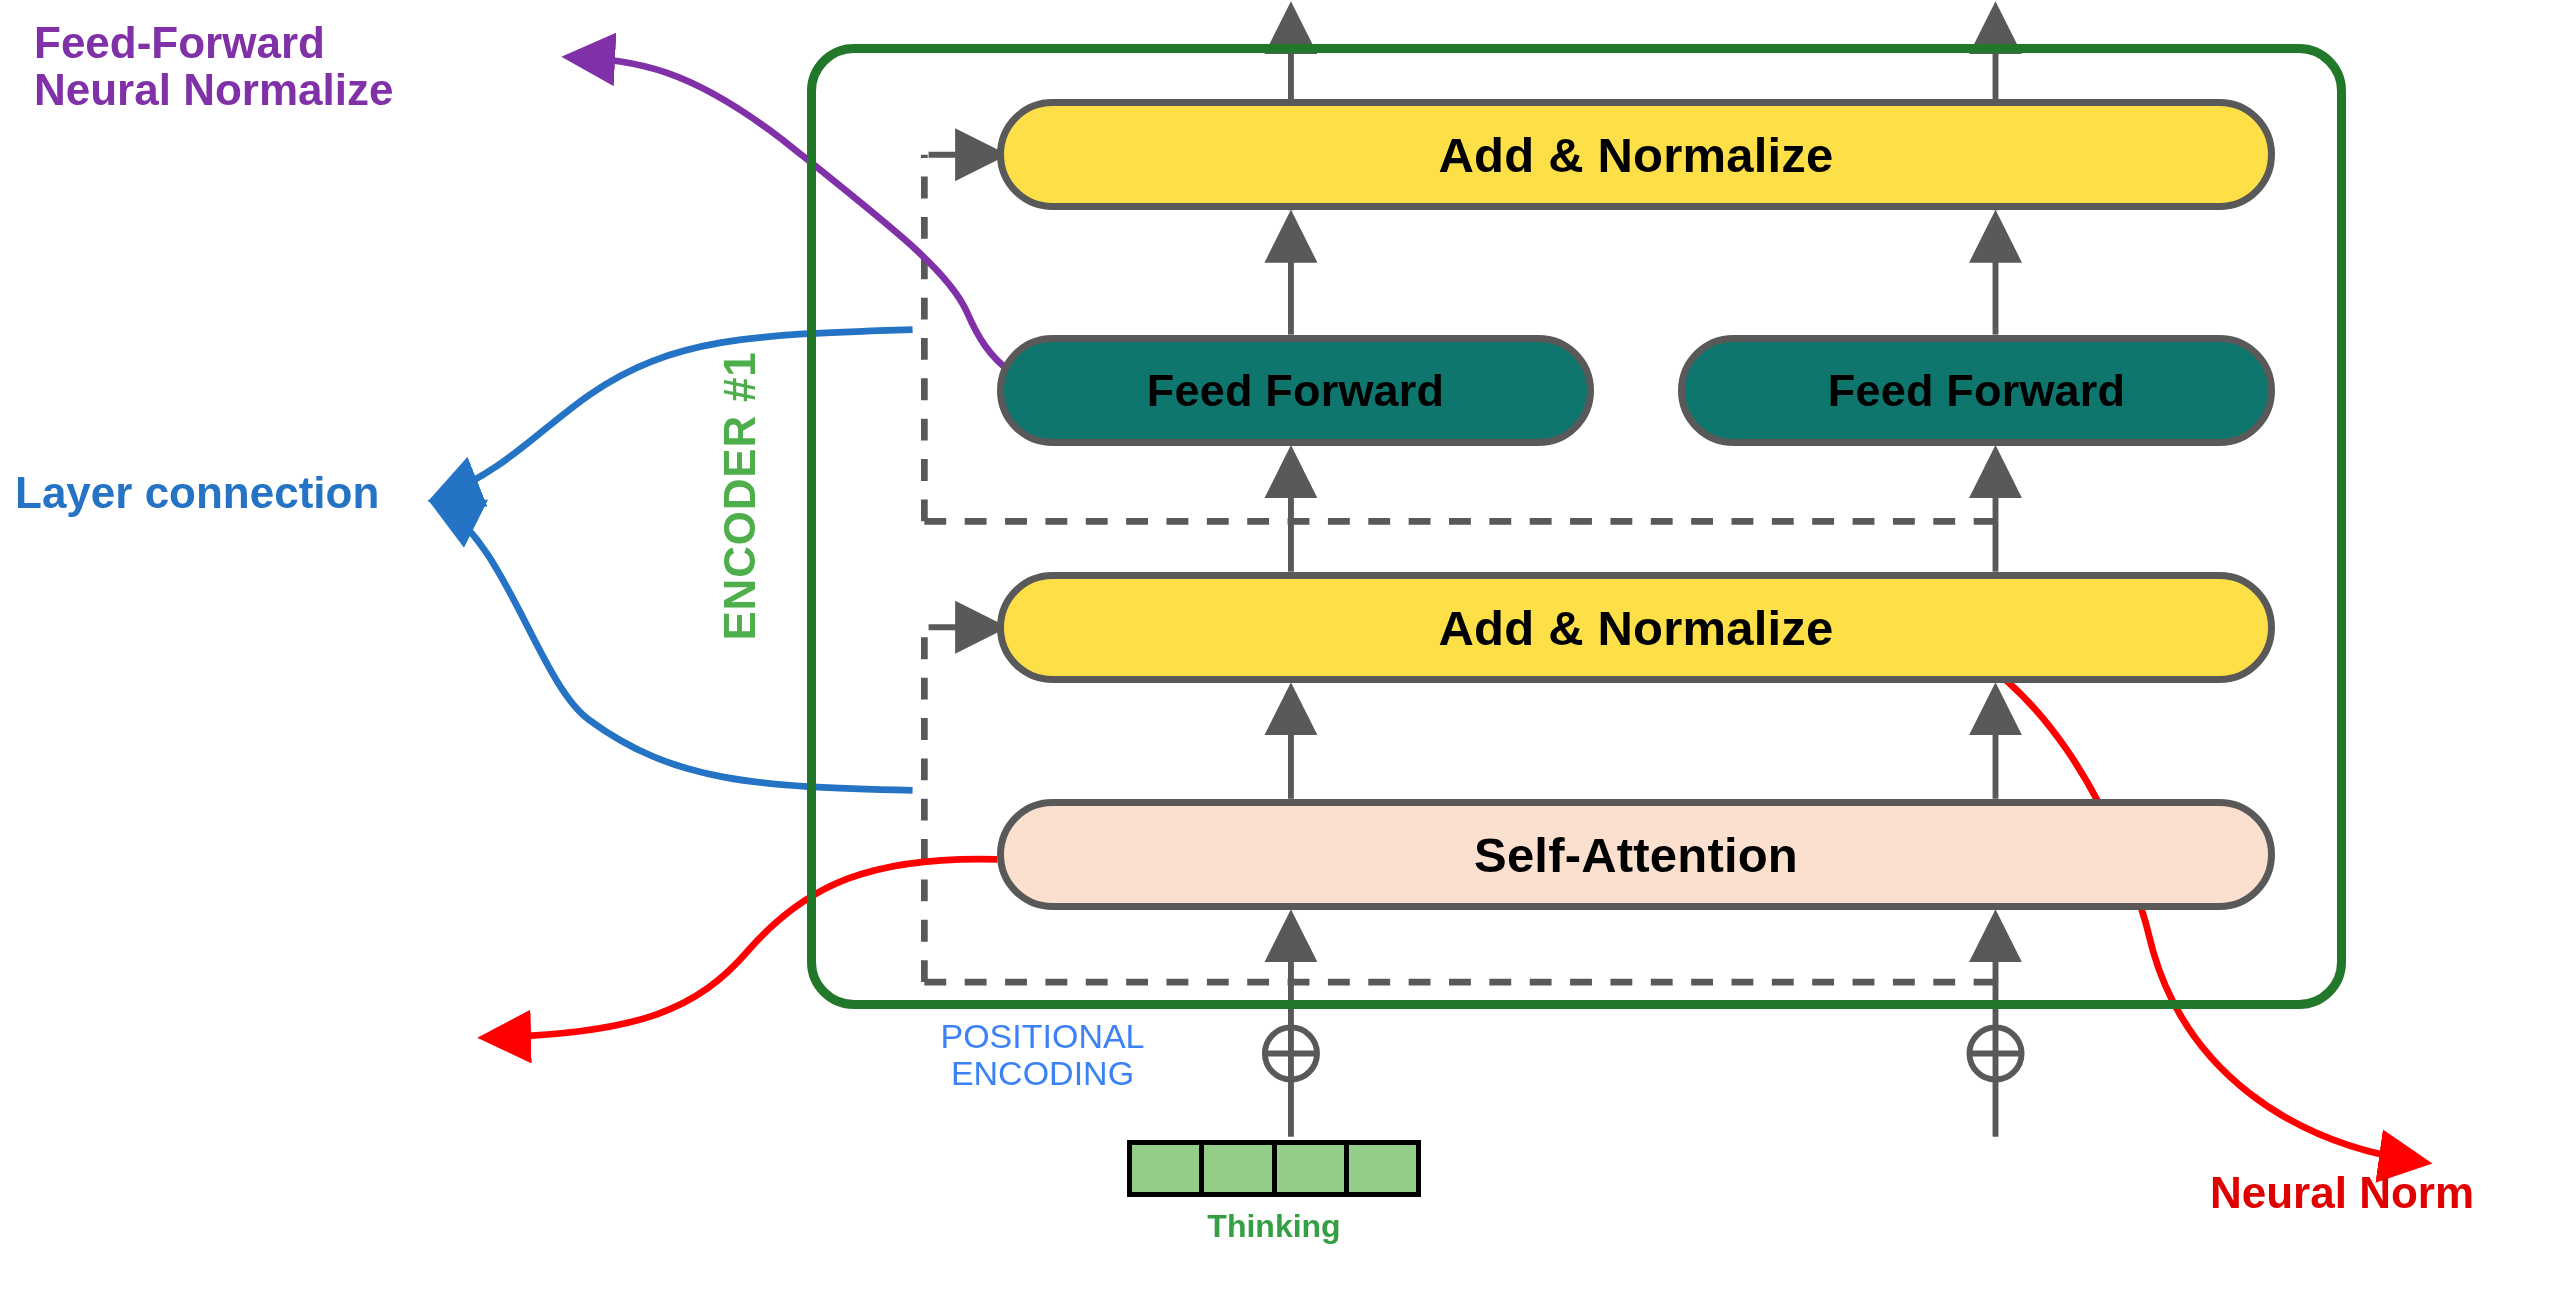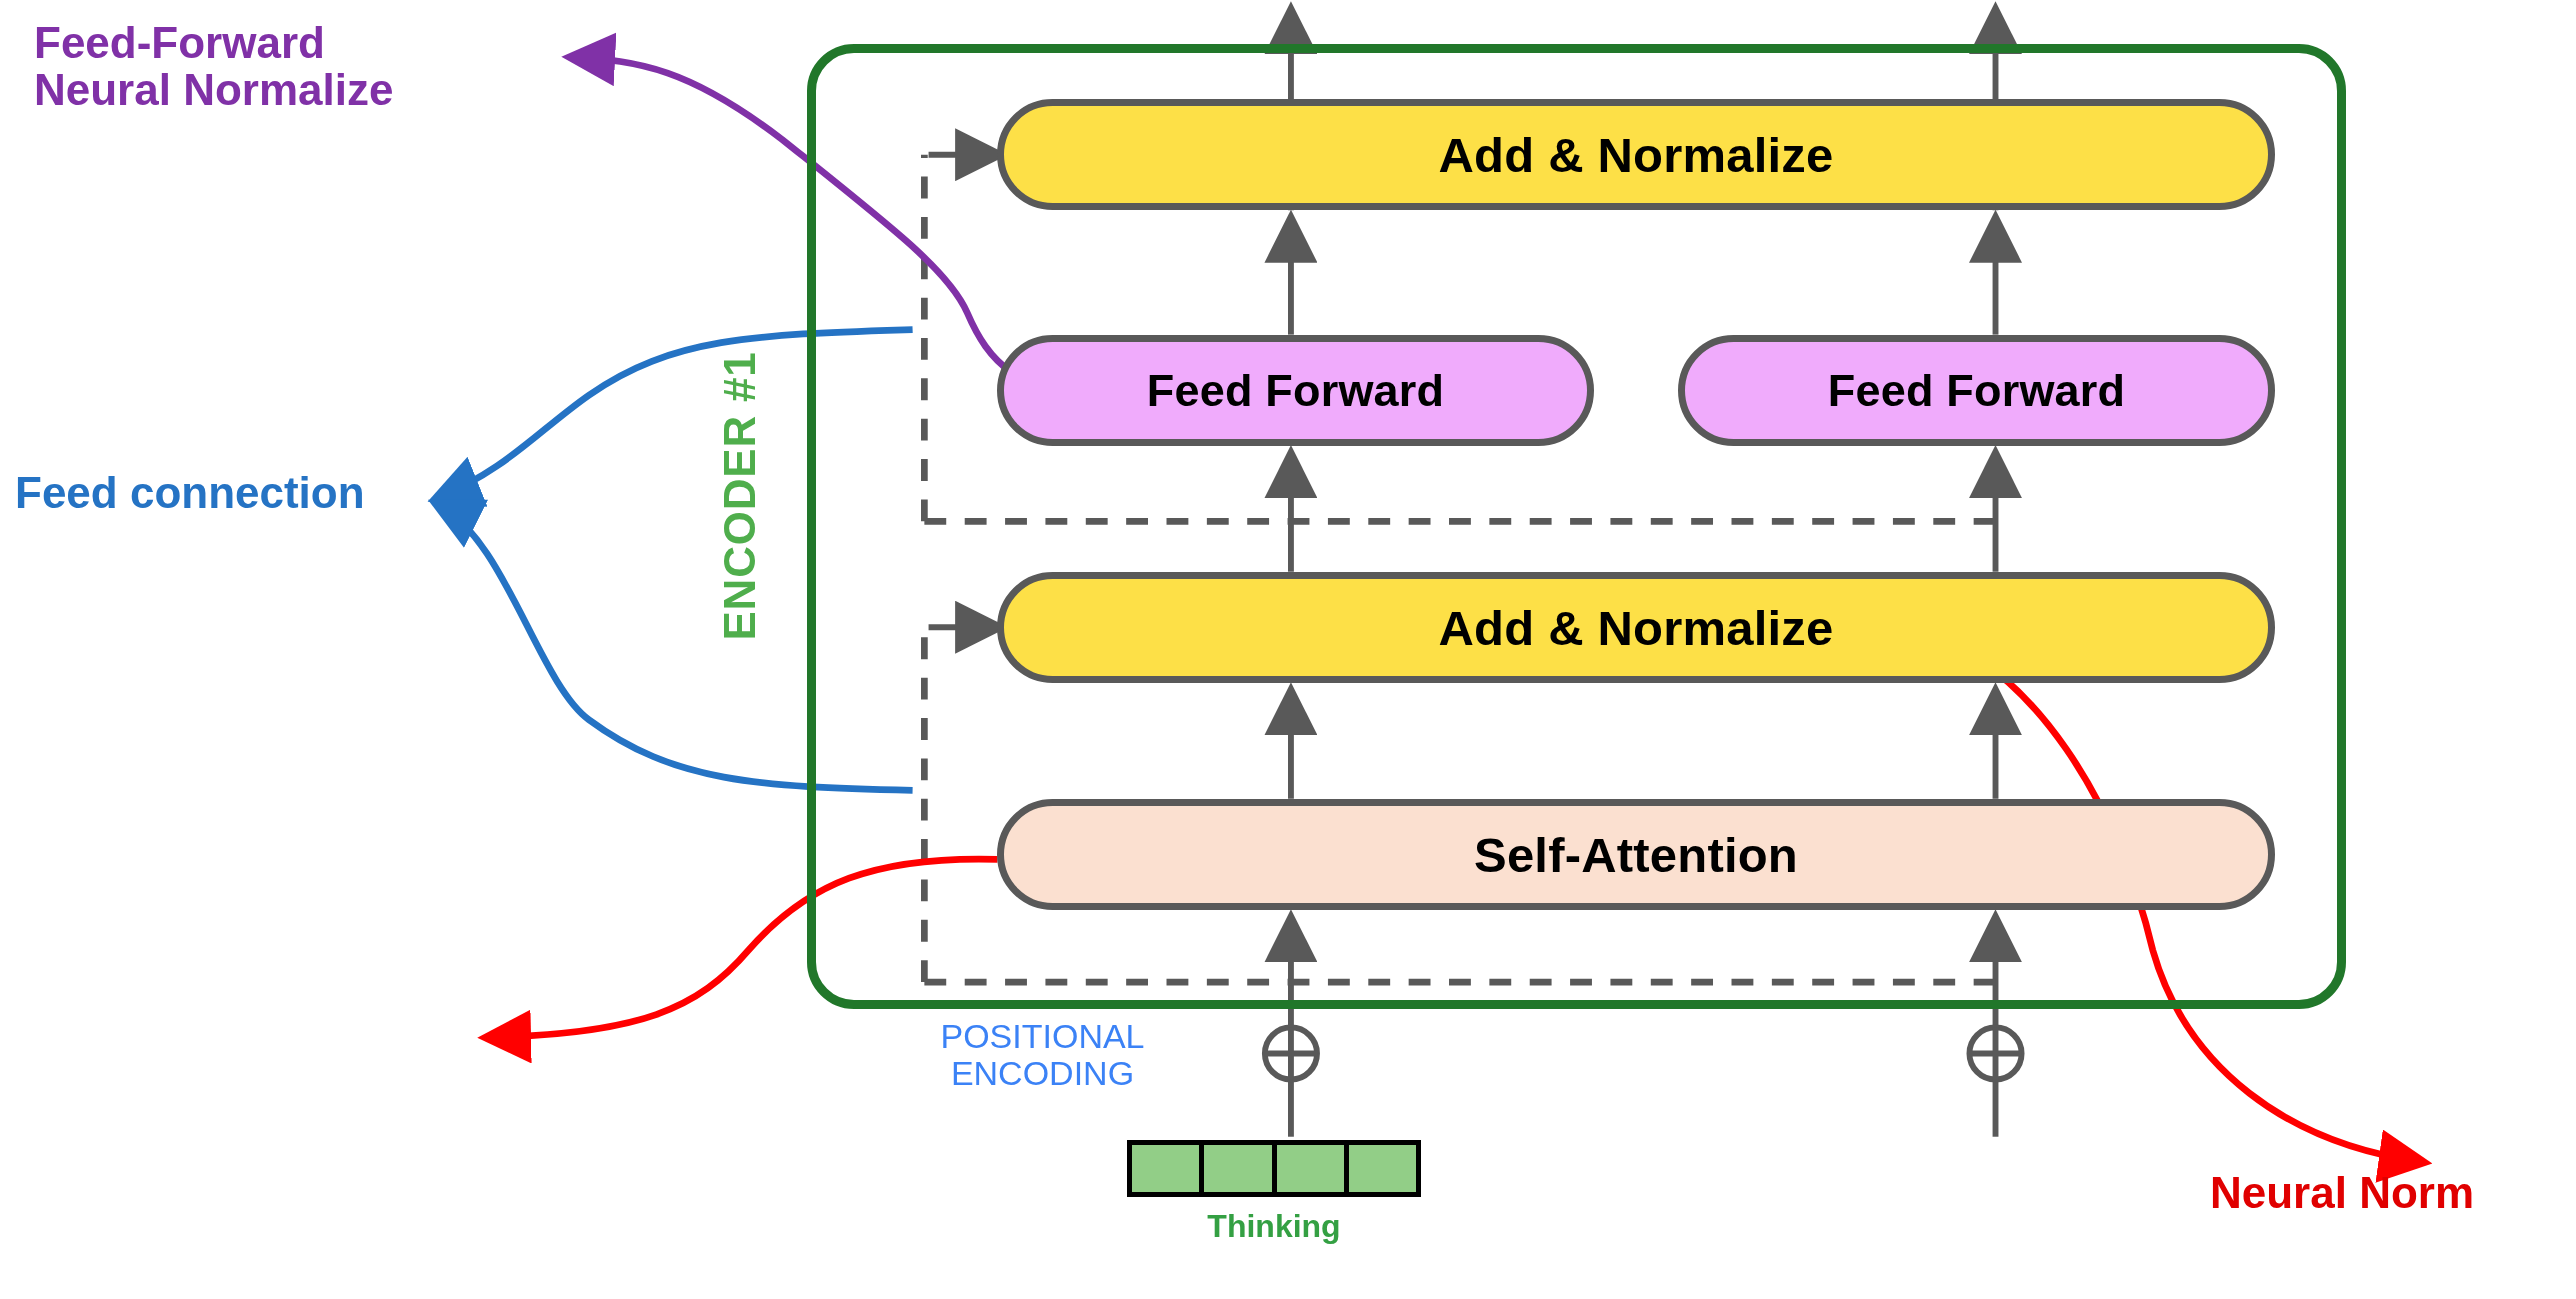--- a/index.html
+++ b/index.html
@@ -10,21 +10,21 @@
 
   svg#wires{position:absolute;left:0;top:0;width:2576px;height:1299px;
             pointer-events:none;}
 
   
   .pill{position:absolute;display:flex;align-items:center;justify-content:center;
         border:7.6px solid #595959;border-radius:840px;box-sizing:border-box;
         font-weight:bold;color:#000;letter-spacing:0.2px;}
 
   .addnorm{background:#fde047;}
-  .ff{background:#f0abfc;}
+  .ff{background:#0f766e;}
   .selfatt{background:#FBE0D0;}
 
   #addnorm-top   {left:997px;top:99px; width:1278px;height:111px;font-size:49px;}
   #addnorm-bottom{left:997px;top:572px; width:1278px;height:111px;font-size:49px;}
   #selfatt       {left:997px;top:799px; width:1278px;height:111px;font-size:49px;}
   #ff-left       {left:997px;top:335px; width:597px; height:111px;font-size:45px;}
   #ff-right      {left:1678px;top:335px; width:597px; height:111px;font-size:45px;}
 
   
   #encoder-box{position:absolute;left:807px;top:44px;width:1539px;height:965px;
@@ -161,19 +161,19 @@
       <span></span>
       <span></span>
     </div>
     <div class="embed-word">Thinking</div>
   </div>
 
 
   <div class="annot" id="lab-ffnn">Feed-Forward
 Neural Normalize</div>
 
-  <div class="annot" id="lab-skip">Feed connection</div>
+  <div class="annot" id="lab-skip">Layer connection</div>
 
 
   <div class="annot" id="lab-ln">Neural Norm</div>
 
 </div>
 
 
 </body></html>

